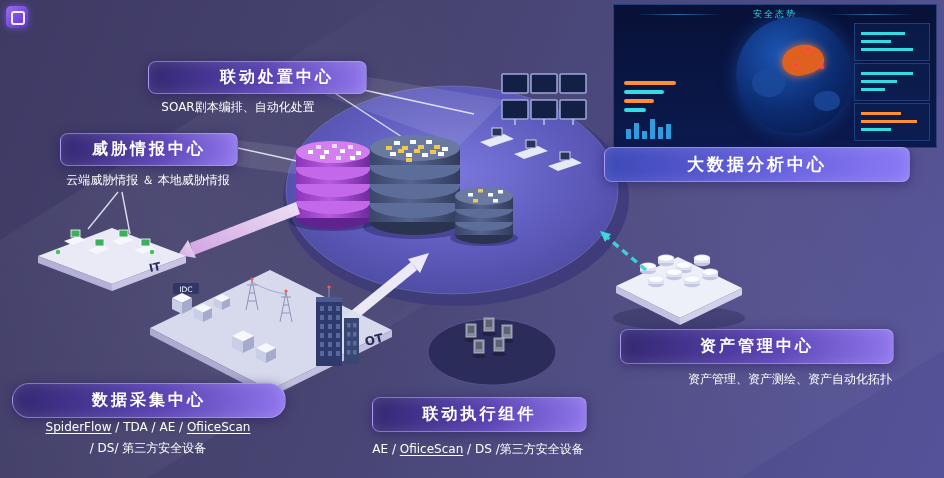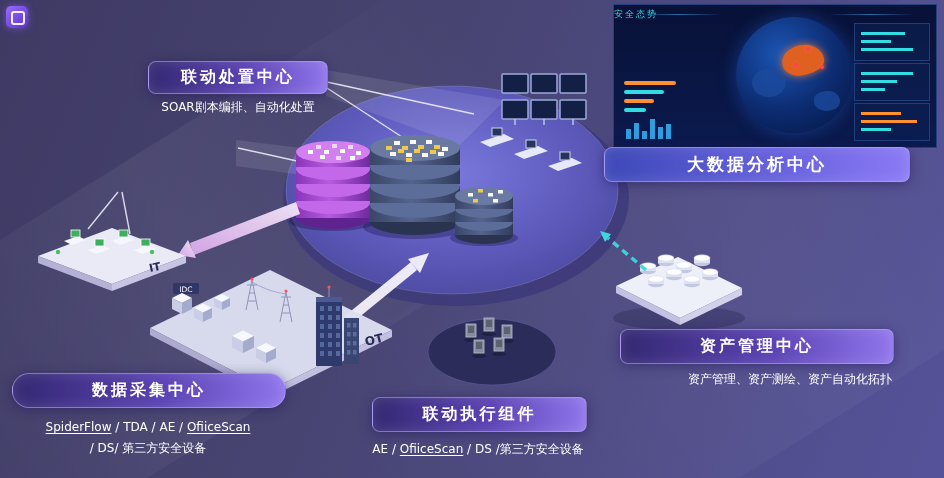--- a/index.html
+++ b/index.html
@@ -15,38 +15,38 @@
 
   .pill{position:absolute;display:flex;align-items:center;justify-content:center;
     border-radius:8px;color:#fff;font-weight:bold;font-size:16px;letter-spacing:3px;z-index:6;
     border:1px solid rgba(195,180,255,0.55);
     box-shadow:0 2px 12px rgba(35,20,90,0.5), inset 0 0 14px rgba(255,255,255,0.14);}
   .pill-purple{background:linear-gradient(92deg,#332871 0%,#5b43b4 55%,#8f76ec 100%);}
   .pill-blue{background:linear-gradient(92deg,#3d49b8 0%,#6a63e0 60%,#8b7af4 100%);}
   .sub{position:absolute;color:#ffffff;font-size:12px;z-index:6;text-align:center;line-height:1.4;}
   .u{text-decoration:underline;text-underline-offset:2px;}
 
-  #pill-disposal{left:148px;top:61px;width:178px;height:31px;}
+  #pill-disposal{left:148px;top:61px;width:178px;height:31px;padding-left:39px;}
   #sub-disposal{left:118px;top:99px;width:240px;}
   #pill-threat{left:60px;top:133px;width:176px;height:31px;}
   #sub-threat{left:28px;top:172px;width:240px;}
   #pill-bigdata{left:604px;top:147px;width:304px;height:33px;font-size:17px;}
   #sub-bigdata{left:640px;top:194px;width:234px;}
-  #pill-collection{left:12px;top:373px;width:272px;height:33px;border-radius:17px;}
+  #pill-collection{left:12px;top:383px;width:272px;height:33px;border-radius:17px;}
   #sub-collection1{left:12px;top:419px;width:272px;}
   #sub-collection2{left:12px;top:440px;width:272px;}
   #pill-execution{left:372px;top:397px;width:213px;height:33px;}
   #sub-execution{left:350px;top:441px;width:256px;}
   #pill-asset{left:620px;top:329px;width:272px;height:33px;}
   #sub-asset{left:632px;top:371px;width:316px;}
 
   
   .dash{position:absolute;left:613px;top:4px;width:322px;height:142px;z-index:4;overflow:hidden;
     background:linear-gradient(180deg,#081137,#0b1a4e);border:1px solid #24407f;}
-  .dash-title{position:absolute;top:3px;left:0;right:0;color:#32dce2;font-size:9px;letter-spacing:2px;}
+  .dash-title{position:absolute;top:3px;left:0;right:0;text-align:center;color:#32dce2;font-size:9px;letter-spacing:2px;}
   .dash-hline{position:absolute;top:9px;height:1px;width:86px;background:linear-gradient(90deg,transparent,#2a6aa8,transparent);}
   #dhl1{left:22px;} #dhl2{right:22px;}
   .score-ring{position:absolute;left:12px;top:20px;width:46px;height:46px;border-radius:50%;
     border:2px solid rgba(50,220,230,0.55);display:flex;align-items:center;justify-content:center;}
   .score{color:#fff;font-size:14px;font-weight:bold;text-shadow:0 0 7px rgba(90,200,255,0.9);}
   .globe{position:absolute;left:122px;top:12px;width:116px;height:116px;border-radius:50%;
     background:radial-gradient(circle at 38% 32%,#1b55b4 0%,#0c2a6e 55%,#051743 100%);
     box-shadow:0 0 18px rgba(40,120,255,0.35);}
   .china{position:absolute;left:46px;top:28px;width:42px;height:30px;background:#e06020;
     border-radius:52% 48% 62% 40%/55% 60% 42% 48%;transform:rotate(-8deg);box-shadow:0 0 9px rgba(255,120,40,0.85);}
@@ -464,20 +464,22 @@
     <div class="rpanel" style="top:98px;height:36px;">
       <div class="rp-bar" style="top:8px;width:40px;background:#ff9030;"></div>
       <div class="rp-bar" style="top:16px;width:56px;background:#ff9030;"></div>
       <div class="rp-bar" style="top:24px;width:30px;"></div>
     </div>
   </div>
 
   <div class="pill pill-purple" id="pill-disposal">联动处置中心</div>
   <div class="sub" id="sub-disposal">SOAR剧本编排、自动化处置</div>
 
+  <div class="pill pill-purple" id="pill-threat">威胁情报中心</div>
+  <div class="sub" id="sub-threat">云端威胁情报 ＆ 本地威胁情报</div>
 
   <div class="pill pill-blue" id="pill-bigdata">大数据分析中心</div>
 
   <div class="pill pill-purple" id="pill-collection">数据采集中心</div>
   <div class="sub" id="sub-collection1"><span class="u">SpiderFlow</span><span> / TDA / AE / </span><span class="u">OfiiceScan</span></div>
   <div class="sub" id="sub-collection2">/ DS/ 第三方安全设备</div>
 
   <div class="pill pill-purple" id="pill-execution">联动执行组件</div>
   <div class="sub" id="sub-execution"><span>AE / </span><span class="u">OfiiceScan</span><span> / DS /第三方安全设备</span></div>
 

